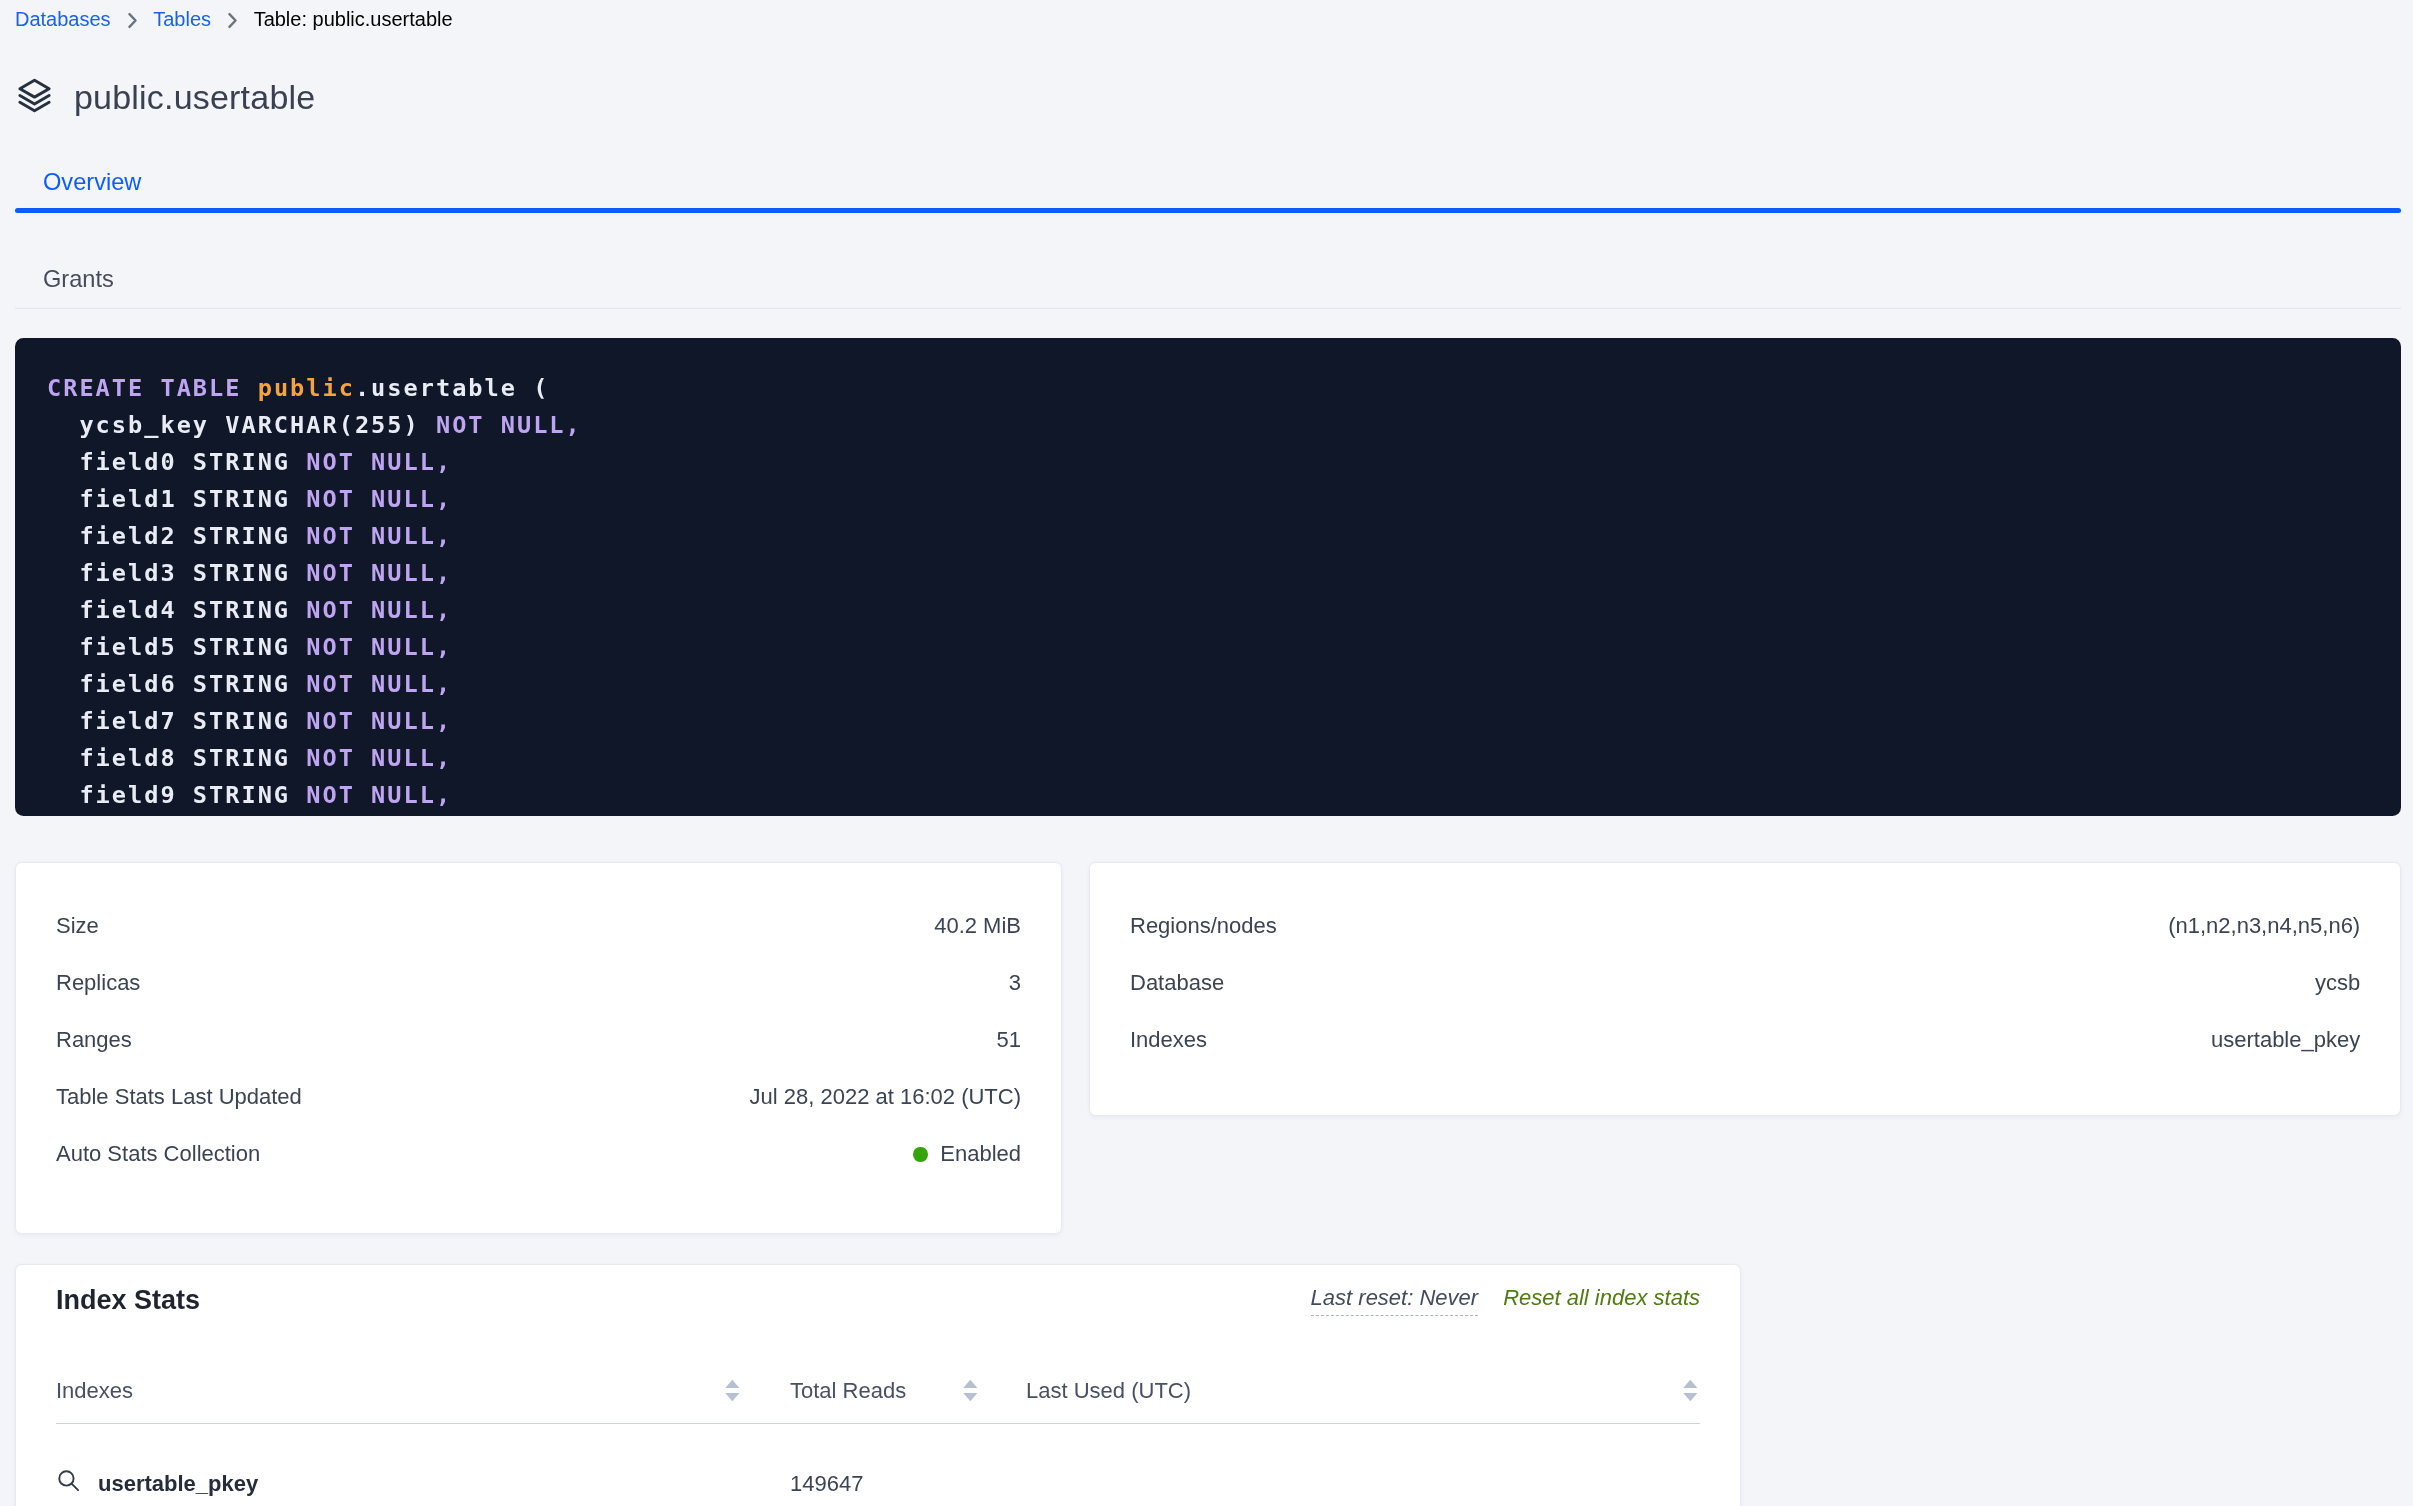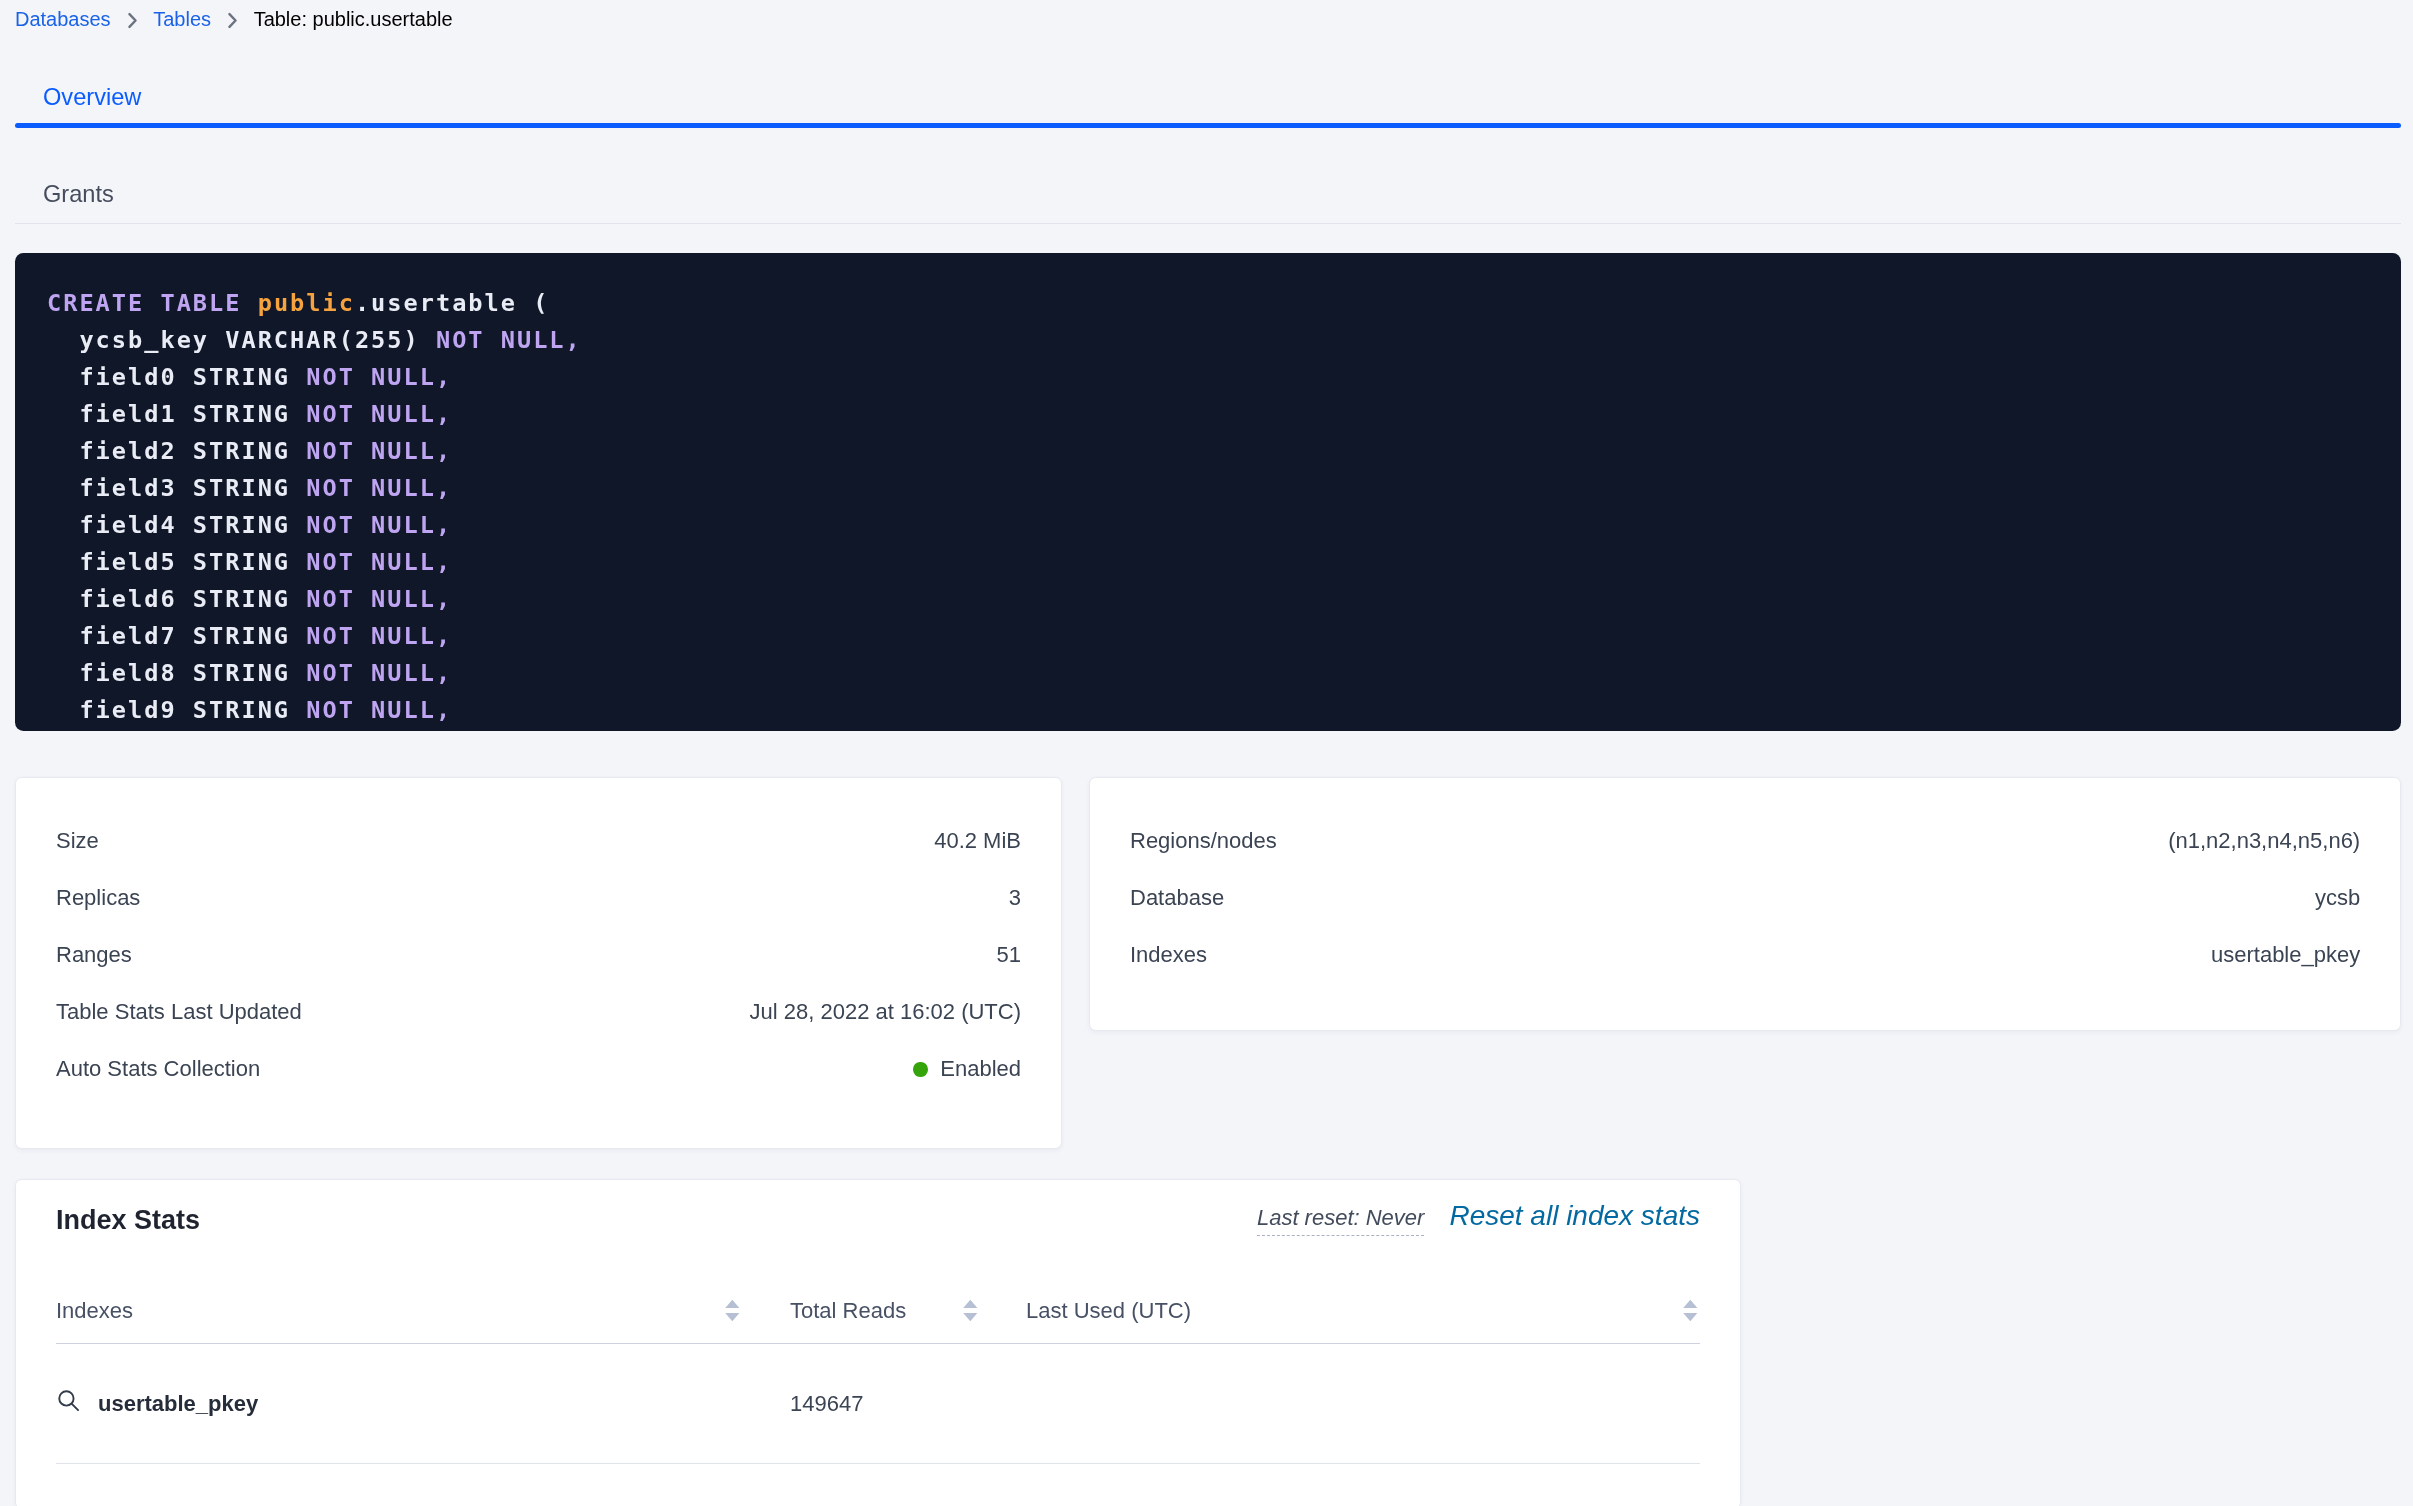--- a/index.html
+++ b/index.html
@@ -51,21 +51,21 @@
   .detail-row { display:flex; justify-content:space-between; align-items:center; height:57px; font-size:22px; color:#3b4453; }
   .detail-value { display:flex; align-items:center; }
   .status-dot { width:14.3px; height:14.3px; border-radius:50%; display:inline-block; margin-right:12.6px; }
 
   
   .index-card { margin-top:30px; width:1726px; height:330px; padding:0 40px; overflow:hidden; }
   .index-head { display:flex; justify-content:space-between; align-items:flex-end; padding-top:20px; }
   .index-title { margin:0; font-size:27px; font-weight:bold; color:#1f2430; }
   .index-head-right { display:flex; align-items:baseline; gap:25px;font-style:italic; }
   .last-reset { font-size:22px; color:#434c5c; border-bottom:1.7px dashed #a9b1c2; padding-bottom:4.2px; cursor:default; }
-  .reset-link { font-size:28px; color:#0369a1; text-decoration:none; cursor:pointer; }
+  .reset-link { font-size:22px; color:#4d7c0f; text-decoration:none; cursor:pointer; }
 
   .thead { display:flex; margin-top:42px; height:66px; align-items:center; border-bottom:1.7px solid #cdd2dd; font-size:22px; color:#475064; }
   .th1 { width:686px; display:flex; justify-content:space-between; align-items:center; cursor:pointer; }
   .th2 { width:238px; display:flex; justify-content:space-between; align-items:center; padding-left:48px; cursor:pointer; }
   .th3 { flex:1; display:flex; justify-content:space-between; align-items:center; padding-left:46px; cursor:pointer; }
 
   .trow { display:flex; height:120px; align-items:center; border-bottom:1.7px solid #e0e3ea; font-size:22px; color:#3b4453; }
   .td1 { width:686px; display:flex; align-items:center; gap:17px; cursor:pointer; }
   .index-name { font-weight:bold; color:#262d3a; }
   .td2 { width:238px; padding-left:48px; }
@@ -87,20 +87,30 @@
     </span>
     <a class="crumb-link">Tables</a>
     <span class="crumb-sep">
       <svg width="12.6" height="17" viewBox="0 0 8 12">
           <path d="M2 1.5 L6.3 6 L2 10.5" stroke="#6b7280" stroke-width="1.7" fill="none" stroke-linecap="round" stroke-linejoin="round"></path>
         </svg>
     </span>
     <span class="crumb-current">Table: public.usertable</span>
   </div>
 
+  <div class="title-row">
+    <span>
+      <svg width="39" height="39" viewBox="0 0 24 24" fill="none" stroke="#27303f" stroke-width="1.8" stroke-linejoin="round" stroke-linecap="round">
+        <path d="M12 2.6 L21 7.8 L12 13 L3 7.8 Z"></path>
+        <path d="M3 12 L12 17.2 L21 12"></path>
+        <path d="M3 16.2 L12 21.4 L21 16.2"></path>
+      </svg>
+    </span>
+    <span class="page-title">public.usertable</span>
+  </div>
 
   <div class="tabs">
     <div class="tab active">Overview</div>
     <div class="tab">Grants</div>
   </div>
 
   <div class="codeblock" id="codeblock"><div class="code-line"><span class="tok-kw">CREATE TABLE </span><span class="tok-schema">public</span><span class="tok-plain">.usertable (</span></div><div class="code-line"><span class="tok-plain">  ycsb_key VARCHAR(255) </span><span class="tok-kw">NOT NULL,</span></div><div class="code-line"><span class="tok-plain">  field0 STRING </span><span class="tok-kw">NOT NULL,</span></div><div class="code-line"><span class="tok-plain">  field1 STRING </span><span class="tok-kw">NOT NULL,</span></div><div class="code-line"><span class="tok-plain">  field2 STRING </span><span class="tok-kw">NOT NULL,</span></div><div class="code-line"><span class="tok-plain">  field3 STRING </span><span class="tok-kw">NOT NULL,</span></div><div class="code-line"><span class="tok-plain">  field4 STRING </span><span class="tok-kw">NOT NULL,</span></div><div class="code-line"><span class="tok-plain">  field5 STRING </span><span class="tok-kw">NOT NULL,</span></div><div class="code-line"><span class="tok-plain">  field6 STRING </span><span class="tok-kw">NOT NULL,</span></div><div class="code-line"><span class="tok-plain">  field7 STRING </span><span class="tok-kw">NOT NULL,</span></div><div class="code-line"><span class="tok-plain">  field8 STRING </span><span class="tok-kw">NOT NULL,</span></div><div class="code-line"><span class="tok-plain">  field9 STRING </span><span class="tok-kw">NOT NULL,</span></div></div>
 
   <div class="cards-row">
     <div class="card details-card details-left">

